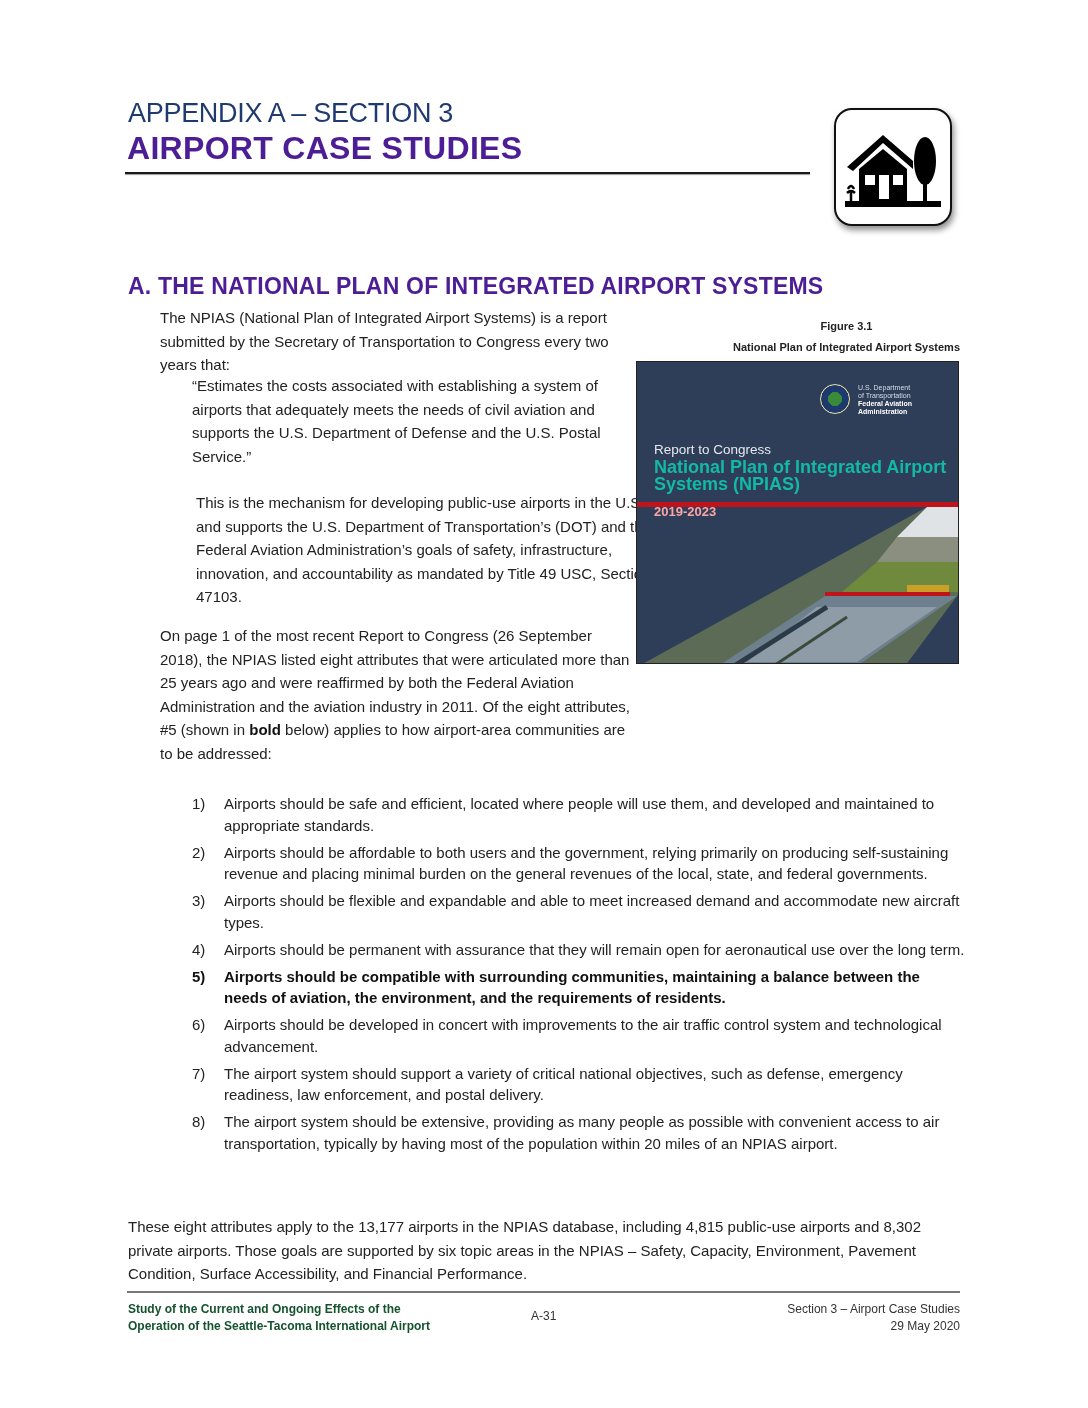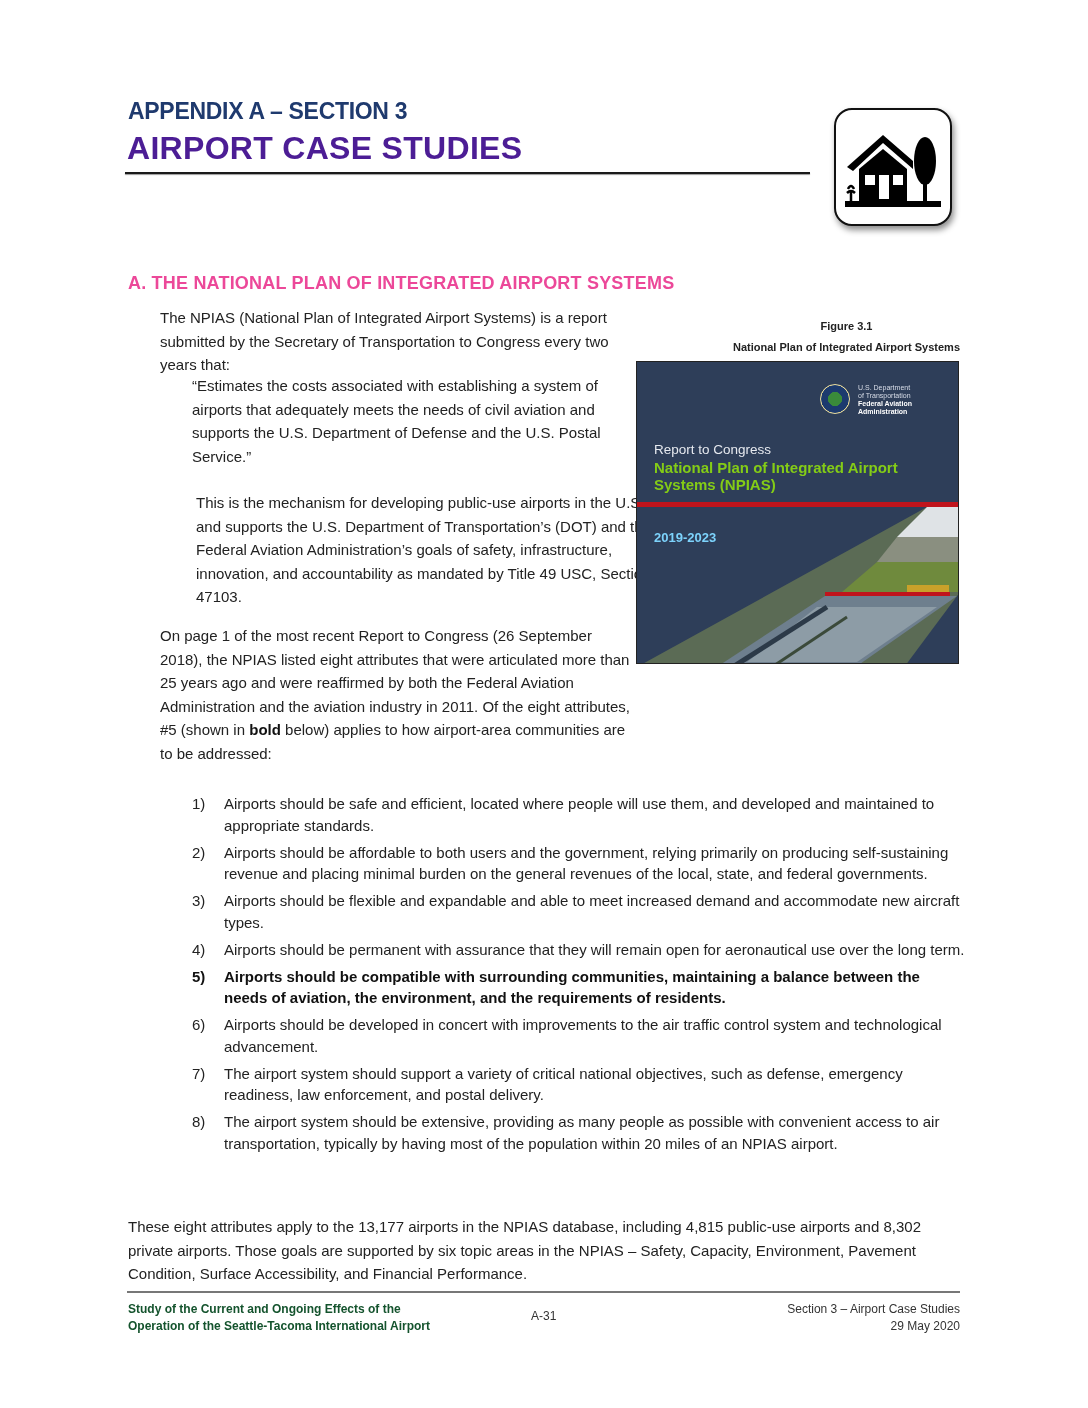--- a/index.html
+++ b/index.html
@@ -1,43 +1,43 @@
 <!DOCTYPE html>
 <html><head>
   <meta charset="utf-8">
   <style>
     * { box-sizing: border-box; margin: 0; padding: 0; }
     html, body { width: 1088px; height: 1408px; background: #ffffff; }
     body { position: relative; font-family: "Liberation Sans", sans-serif; color: #1a1a1a; overflow: hidden; }
 
-    .appendix-label { position: absolute; left: 128px; top: 98px; font-size: 23px; color: #1f3a6e; letter-spacing: -0.3px; font-weight: bold; }
+    .appendix-label { position: absolute; left: 128px; top: 98px; font-size: 27px; color: #1f3a6e; letter-spacing: -0.3px; font-weight: normal; }
     .page-title { position: absolute; left: 127px; top: 130px; font-size: 32px; font-weight: bold; color: #4c1d95; letter-spacing: 0.3px; }
     .title-rule { position: absolute; left: 125px; top: 172px; width: 685px; height: 2px; background: #1a1a1a; box-shadow: 0 1px 1px #999; }
 
     .badge-icon { position: absolute; left: 834px; top: 108px; width: 118px; height: 118px; border: 2px solid #111; border-radius: 18px; background: #fff; box-shadow: 2px 4px 6px rgba(0,0,0,0.45); display: flex; align-items: center; justify-content: center; }
 
-    .section-heading { position: absolute; left: 128px; top: 273px; font-size: 18px; font-weight: bold; color: #ec4899; letter-spacing: 0.2px; }
+    .section-heading { position: absolute; left: 128px; top: 273px; font-size: 23px; font-weight: bold; color: #4c1d95; letter-spacing: 0.2px; }
 
     .body-text { position: absolute; font-size: 15px; line-height: 23.5px; color: #222; }
     .intro { left: 160px; top: 306px; width: 470px; }
     .quote { left: 192px; top: 374px; width: 430px; }
     .para2 { left: 160px; top: 491px; width: 470px; margin-left: 36px; }
     .para3 { left: 160px; top: 624px; width: 470px; }
     .para3 b { font-weight: bold; color: #111; }
 
     .figure-label { position: absolute; right: 128px; top: 316px; text-align: center; font-size: 11px; font-weight: bold; line-height: 21px; color: #222; }
 
     .cover { position: absolute; left: 636px; top: 361px; width: 323px; height: 303px; background: #2e3e59; border: 1px solid #222; overflow: hidden; }
     .cover svg { position: absolute; left: 0; top: 0; }
     .cover-seal { position: absolute; left: 183px; top: 22px; width: 30px; height: 30px; border-radius: 50%; background: radial-gradient(circle, #3a8a3a 0 35%, #1c3a6e 36% 70%, #c9b56a 71% 100%); border: 1px solid #e8dca0; }
     .cover-agency { position: absolute; left: 221px; top: 22px; font-size: 7px; line-height: 8px; color: #d8dde8; }
     .cover-agency b { color: #fff; }
     .cover-kicker { position: absolute; left: 17px; top: 80px; font-size: 13.5px; color: #e6e9ef; }
-    .cover-title { position: absolute; left: 17px; top: 97px; width: 300px; font-size: 15px; font-weight: bold; line-height: 17px; color: #84cc16; }
-    .cover-years { position: absolute; left: 17px; top: 168px; font-size: 13px; font-weight: bold; color: #7dd3fc; }
+    .cover-title { position: absolute; left: 17px; top: 97px; width: 300px; font-size: 18px; font-weight: bold; line-height: 17px; color: #14b8a6; }
+    .cover-years { position: absolute; left: 17px; top: 142px; font-size: 13px; font-weight: bold; color: #fca5a5; }
 
     .attr-list { position: absolute; left: 192px; top: 793px; width: 775px; list-style: none; }
     .attr-item { display: flex; font-size: 15px; line-height: 21.5px; color: #222; margin-bottom: 5.5px; }
     .attr-num { width: 32px; flex: 0 0 32px; }
     .attr-text { flex: 1; }
     .attr-item.bold { font-weight: bold; color: #111; }
 
     .closing { left: 128px; top: 1215px; width: 840px; line-height: 23.5px; }
 
     .footer-rule { position: absolute; left: 127px; top: 1291px; width: 833px; height: 2px; background: #777; }

